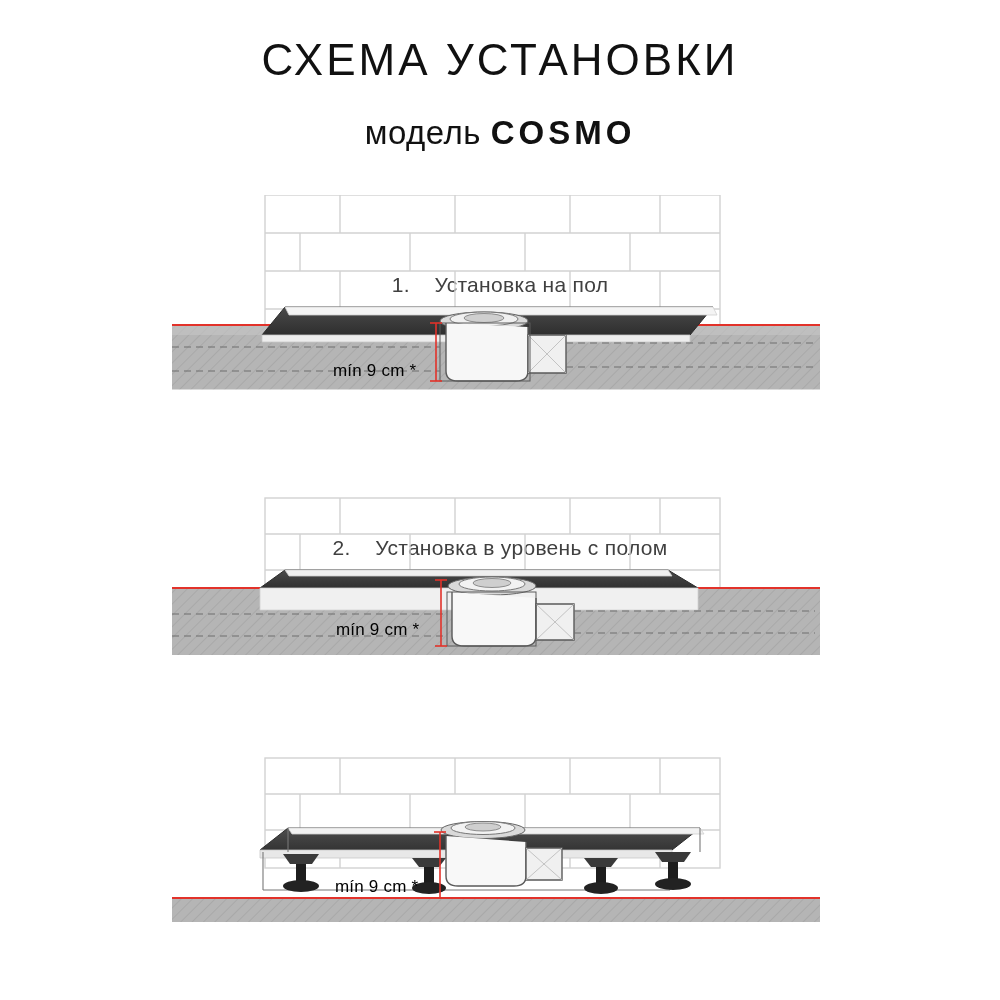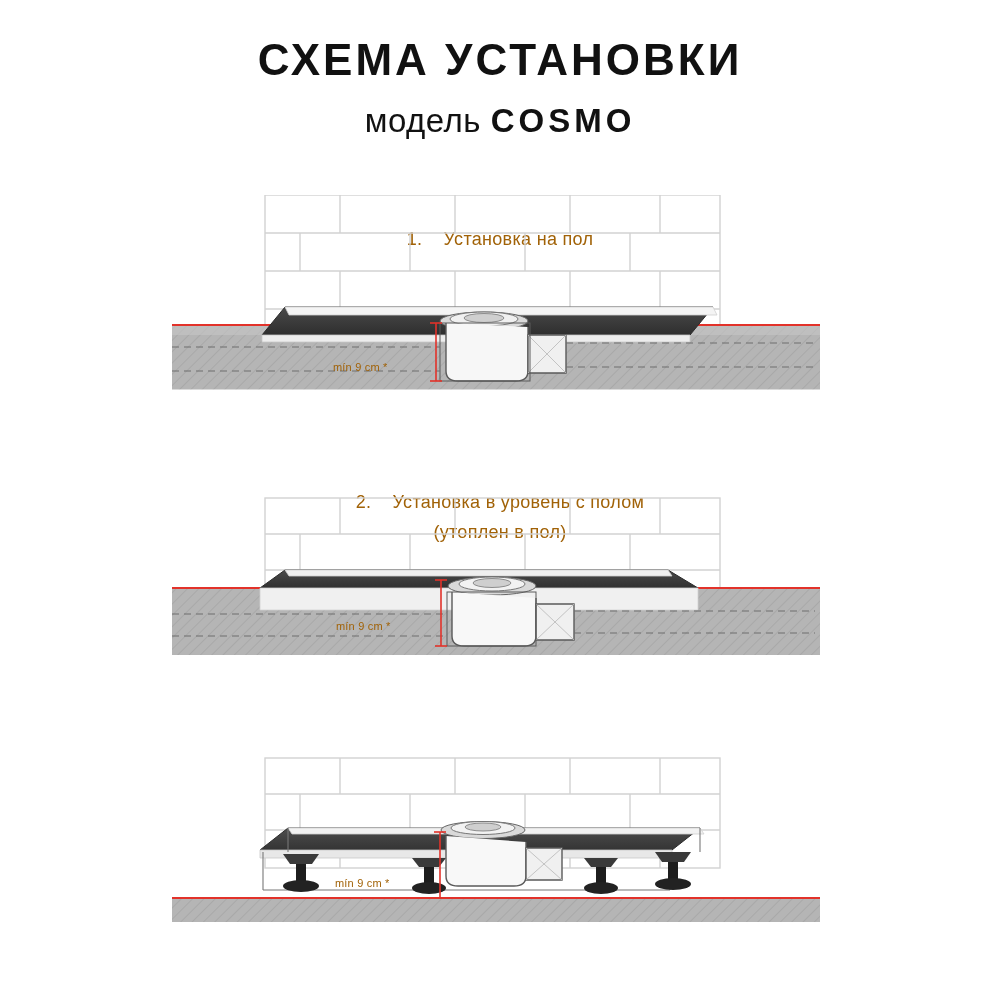--- a/index.html
+++ b/index.html
@@ -25,27 +25,27 @@
   
   .header {
     position: absolute;
     top: 36px;
     left: 0;
     width: 1000px;
     text-align: center;
   }
   .title {
     font-size: 44px;
-    font-weight: bold;
+    font-weight: normal;
     letter-spacing: 3px;
     color: #111111;
     line-height: 1.1;
   }
   .subtitle {
-    margin-top: 18px;
+    margin-top: 30px;
     font-size: 33px;
     color: #111111;
     letter-spacing: 0.5px;
   }
   .subtitle .model-name {
     font-weight: bold;
     letter-spacing: 4px;
   }
 
   
@@ -55,43 +55,44 @@
     width: 1000px;
   }
   .scene-1 { top: 195px;  height: 240px; }
   .scene-2 { top: 470px;  height: 250px; }
   .scene-3 { top: 740px;  height: 230px; }
 
   .caption {
     position: absolute;
     width: 1000px;
     text-align: center;
-    font-size: 18px;
-    color: #a16207;
+    font-size: 21px;
+    color: #404040;
     letter-spacing: 0.3px;
+    margin-top: 44px;
   }
   .caption .num { font-weight: normal; }
   .caption-1 { top: 34px; }
   .caption-2 { top: 22px; }
   .caption-2b { top: 52px; }
   .caption-3 { top: 20px; }
 
   .svg-holder {
     position: absolute;
     left: 0;
     top: 0;
     width: 1000px;
     height: 100%;
   }
   svg { display: block; }
 
   .dim-label {
     position: absolute;
-    font-size: 11px;
-    color: #a16207;
+    font-size: 17px;
+    color: #000000;
     letter-spacing: 0.2px;
     white-space: nowrap;
   }
 </style>
 </head>
 <body>
 
 <div class="page">
 
   <div class="header">

